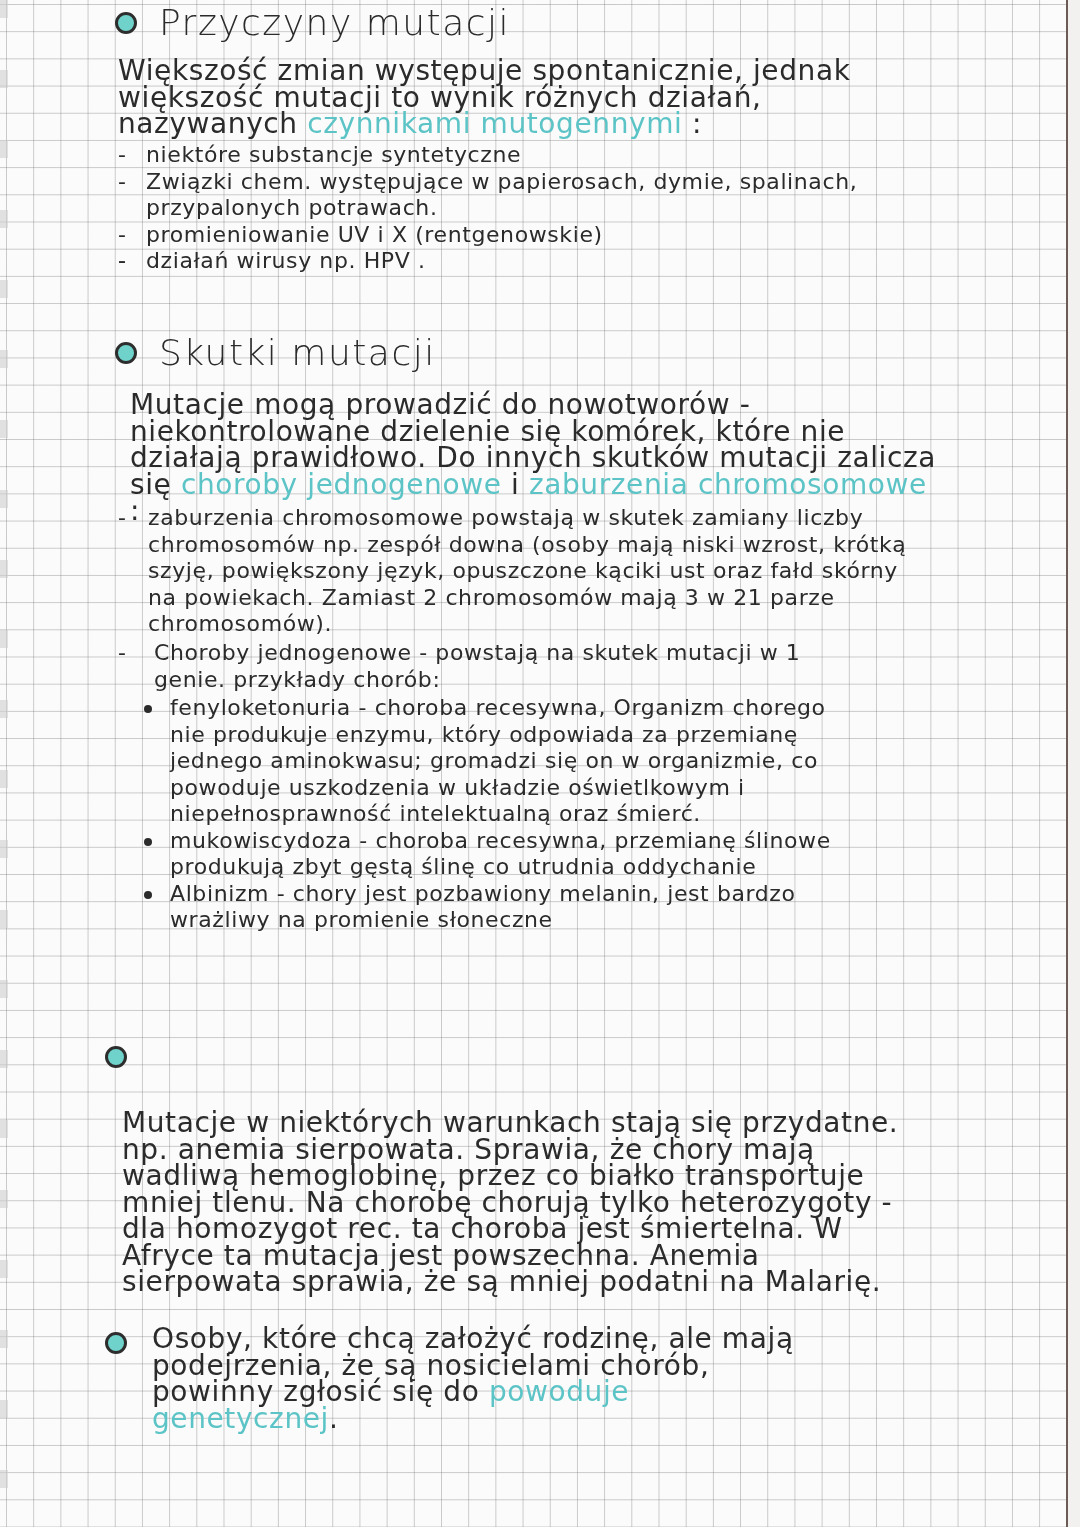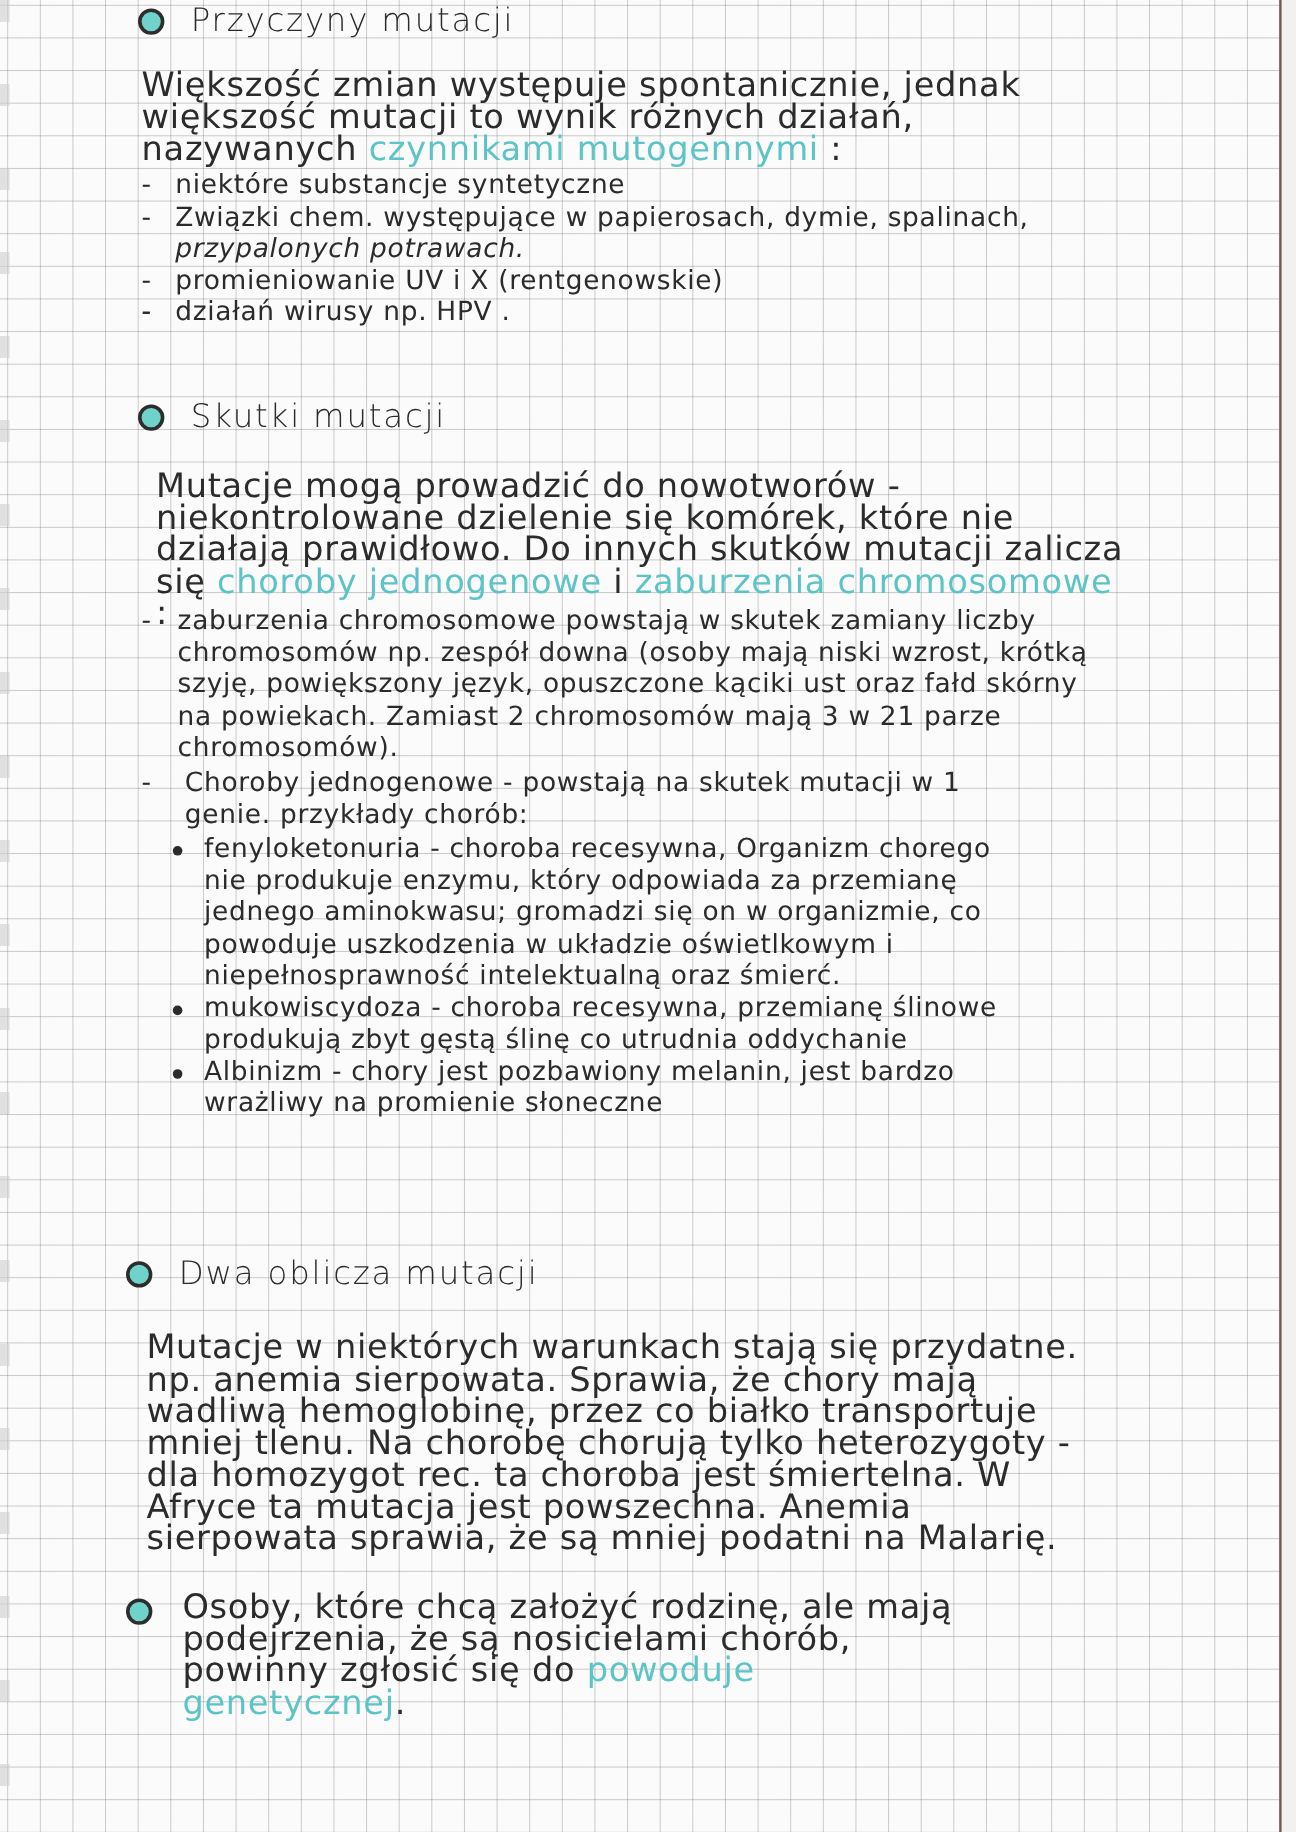--- a/index.html
+++ b/index.html
@@ -12,28 +12,28 @@
     background-size:27.2px 27.2px;
     background-position:6px 4px;
     font-family:"DejaVu Sans", sans-serif;
     color:#2b2b2b;
   }
   .edge { position:absolute; right:12px; top:0; width:2px; height:1527px; background:#6b5b55; }
   .rightpad { position:absolute; right:0; top:0; width:12px; height:1527px; background:#f3f1f0; }
   .binding { position:absolute; left:0; top:0; width:8px; height:1527px;
     background:repeating-linear-gradient(to bottom, #cfcfcf 0 18px, transparent 18px 70px); opacity:.6; }
   .block { position:absolute; }
-  .heading { display:flex; align-items:center; gap:22px; font-size:27px; letter-spacing:1.5px; font-weight:300; }
+  .heading { display:flex; align-items:center; gap:22px; font-size:36px; letter-spacing:1.5px; font-weight:300; }
   .dot { width:22px; height:22px; border-radius:50%; background:#6fd3cb; border:3px solid #2d2d2d; box-sizing:border-box; flex:none; }
   .para { font-size:28px; line-height:26.5px; letter-spacing:0.6px; }
   .hl { color:#5cc4c6; }
   .list { list-style:none; margin:0; padding:0; font-size:22px; line-height:26.5px; letter-spacing:0.6px; }
   .list li { position:relative; padding-left:28px; }
   .list li .mk { position:absolute; left:0; top:0; }
-  .cont { padding-left:80px;font-style:italic; }
+  .cont { padding-left:80px; }
   .sub { list-style:none; margin:0; padding:0; }
   .sub li { position:relative; padding-left:30px; }
   .sub li .bul { position:absolute; left:4px; top:10px; width:8px; height:8px; border-radius:50%; background:#2b2b2b; }
 </style>
 </head>
 <body>
 
 <div class="binding"></div>
 <div class="rightpad"></div>
 <div class="edge"></div>
@@ -73,21 +73,20 @@
 </ul>
 <ul class="block list sub" style="left:140px;top:695px;width:720px;">
   <li><span class="bul"></span><span>fenyloketonuria - choroba recesywna, Organizm chorego nie produkuje enzymu, który odpowiada za przemianę jednego aminokwasu; gromadzi się on w organizmie, co powoduje uszkodzenia w układzie oświetlkowym i niepełnosprawność intelektualną oraz śmierć.</span></li>
   <li><span class="bul"></span><span>mukowiscydoza - choroba recesywna, przemianę ślinowe produkują zbyt gęstą ślinę co utrudnia oddychanie</span></li>
   <li><span class="bul"></span><span>Albinizm - chory jest pozbawiony melanin, jest bardzo wrażliwy na promienie słoneczne</span></li>
 </ul>
 
 <div class="block" style="left:105px;top:1046px;">
   <div class="heading">
     <span class="dot"></span>
-    <span>Dwa oblicza mutacji</span>
   </div>
 </div>
 <div class="block para" style="left:122px;top:1110px;width:780px;">
   <span>Mutacje w niektórych warunkach stają się przydatne. np. anemia sierpowata. Sprawia, że chory mają wadliwą hemoglobinę, przez co białko transportuje mniej tlenu. Na chorobę chorują tylko heterozygoty - dla homozygot rec. ta choroba jest śmiertelna. W Afryce ta mutacja jest powszechna. Anemia sierpowata sprawia, że są mniej podatni na Malarię.</span>
 </div>
 
 <div class="block" style="left:105px;top:1332px;">
   <span class="dot" style="display:block;"></span>
 </div>
 <div class="block para" style="left:152px;top:1326px;width:660px;">

